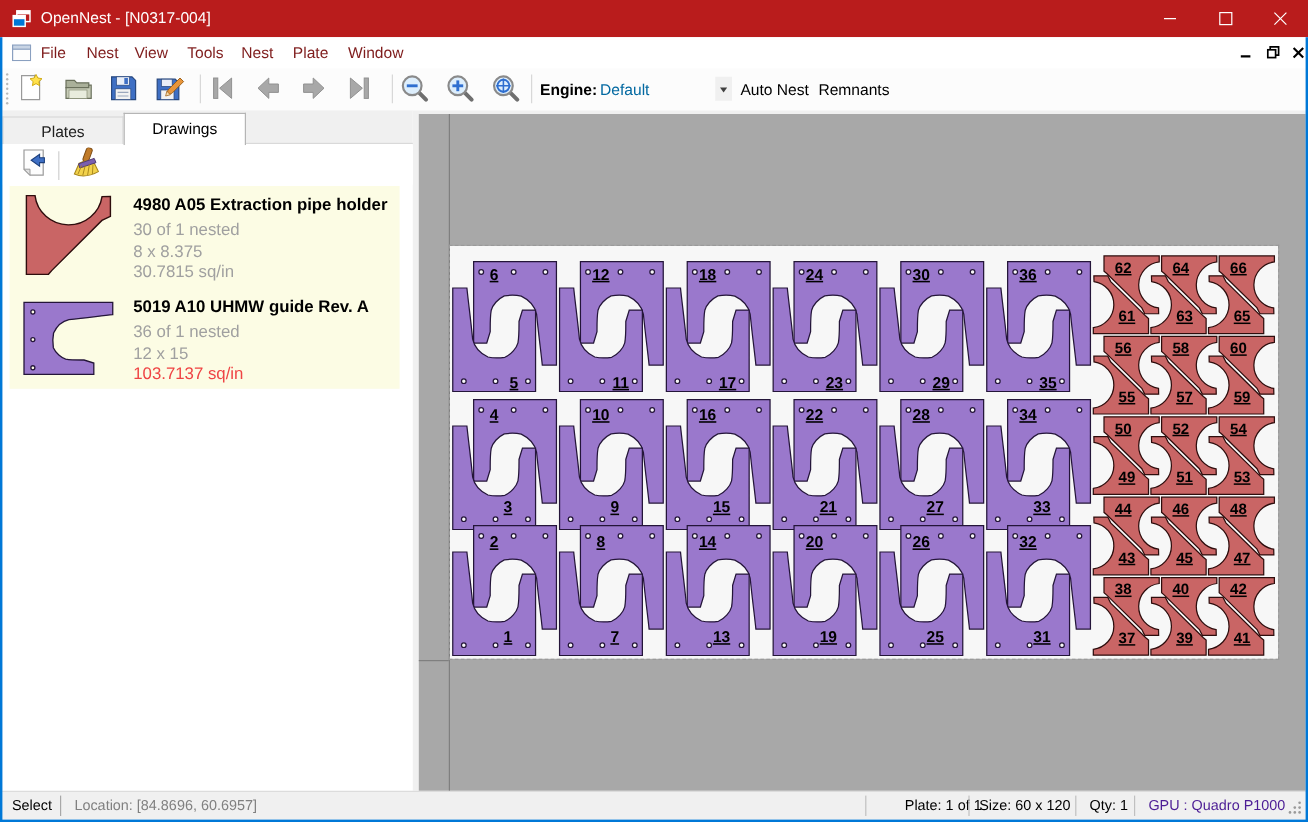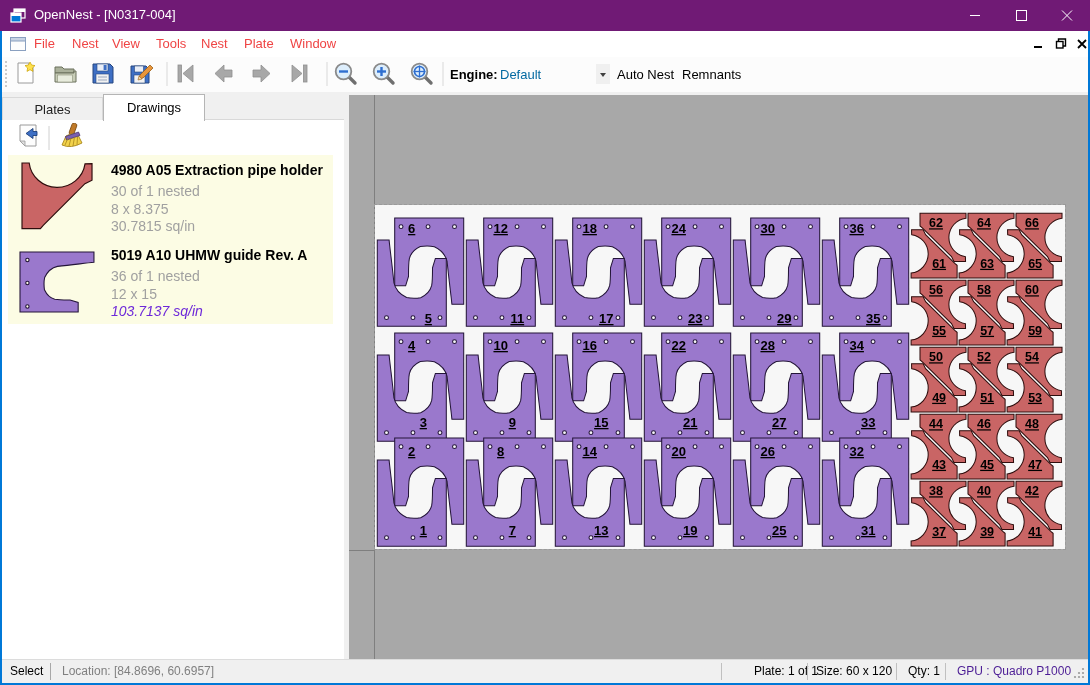--- a/index.html
+++ b/index.html
@@ -1,35 +1,35 @@
 <!DOCTYPE html>
 <html><head><meta charset="utf-8"><style>
 * { margin:0; padding:0; box-sizing:border-box; }
 body { width:1090px; height:685px; position:relative; overflow:hidden; font-family:"Liberation Sans", sans-serif; background:#fff; }
 .abs { position:absolute; }
 </style></head><body>
-<div class="abs" style="left:0;top:0;width:1090px;height:31px;background:#701a75;color:#fff;">
+<div class="abs" style="left:0;top:0;width:1090px;height:31px;background:#b91c1c;color:#fff;">
   <svg width="16" height="16" viewBox="0 0 16 16" style="position:absolute;left:10px;top:8px">
       <rect x="4" y="1" width="11" height="9" fill="none" stroke="#fff" stroke-width="1.2"></rect>
       <rect x="4" y="1" width="11" height="3" fill="#fff"></rect>
       <rect x="1" y="5" width="10" height="9" fill="#0078d7" stroke="#fff" stroke-width="1.2"></rect>
       <rect x="1" y="5" width="10" height="3" fill="#fff"></rect>
     </svg>
   <div class="abs" style="left:34px;top:7px;font-size:13px;">OpenNest - [N0317-004]</div>
   <div class="abs" style="left:952px;top:0;width:46px;height:31px;"><svg width="46" height="31">
         <line x1="18" y1="15.5" x2="28" y2="15.5" stroke="#fff"></line>
       </svg></div>
   <div class="abs" style="left:998px;top:0;width:46px;height:31px;"><svg width="46" height="31">
         <rect x="18.5" y="10.5" width="10" height="10" fill="none" stroke="#fff"></rect>
       </svg></div>
   <div class="abs" style="left:1044px;top:0;width:46px;height:31px;"><svg width="46" height="31">
         <path d="M18,10.5 L28,20.5 M28,10.5 L18,20.5" stroke="#fff"></path>
       </svg></div>
 </div>
-<div class="abs" style="left:0;top:31px;width:1090px;height:26px;background:#fff;color:#ef4444;font-size:13px;">
+<div class="abs" style="left:0;top:31px;width:1090px;height:26px;background:#fff;color:#7f1d1d;font-size:13px;">
   <svg width="16" height="14" viewBox="0 0 16 14" style="position:absolute;left:10px;top:6px">
       <rect x="0.5" y="0.5" width="15" height="13" fill="#fdfdfd" stroke="#8aa0c0"></rect>
       <rect x="0.5" y="0.5" width="15" height="3.5" fill="#c8d4e4" stroke="#8aa0c0"></rect>
     </svg>
   <span class="abs" style="left:34px;top:5px;">File</span>
   <span class="abs" style="left:72px;top:5px;">Nest</span>
   <span class="abs" style="left:112px;top:5px;">View</span>
   <span class="abs" style="left:156px;top:5px;">Tools</span>
   <span class="abs" style="left:201px;top:5px;">Nest</span>
   <span class="abs" style="left:244px;top:5px;">Plate</span>
@@ -160,21 +160,21 @@
       <circle cx="1.5" cy="10.9" r="0.34" fill="#fcfce4" stroke="#241539" stroke-width="0.22"></circle>
     </g>
   </svg>
 <div class="abs" style="left:111px;top:162px;font-size:14px;font-weight:bold;color:#000;">4980 A05 Extraction pipe holder</div>
 <div class="abs" style="left:111px;top:183px;font-size:14px;color:#a0a0a0;">30 of 1 nested</div>
 <div class="abs" style="left:111px;top:201px;font-size:14px;color:#a0a0a0;">8 x 8.375</div>
 <div class="abs" style="left:111px;top:218px;font-size:14px;color:#a0a0a0;">30.7815 sq/in</div>
 <div class="abs" style="left:111px;top:247px;font-size:14px;font-weight:bold;color:#000;">5019 A10 UHMW guide Rev. A</div>
 <div class="abs" style="left:111px;top:268px;font-size:14px;color:#a0a0a0;">36 of 1 nested</div>
 <div class="abs" style="left:111px;top:286px;font-size:14px;color:#a0a0a0;">12 x 15</div>
-<div class="abs" style="left:111px;top:303px;font-size:14px;color:#6d28d9;font-style:italic;">103.7137 sq/in</div>
+<div class="abs" style="left:111px;top:303px;font-size:14px;color:#ef4444;">103.7137 sq/in</div>
 <div class="abs" style="left:349px;top:95px;width:739px;height:564px;background:#a8a8a8;"></div>
 <div class="abs" style="left:374px;top:95px;width:1px;height:564px;background:#7f7f7f;"></div>
 <div class="abs" style="left:349px;top:550px;width:25px;height:1px;background:#7f7f7f;"></div>
 <svg id="plate" width="690" height="344" viewBox="0 0 690 344" style="position:absolute;left:375px;top:205px;background:#f7f7f7;outline:1px dashed #9a9a9a;" xmlns="http://www.w3.org/2000/svg">
     <defs>
       <g id="pp">
         <path d="M0,0 L15,0 L15,2.05 C13,2.25 10.5,2.6 7.6,2.88 C6.6,3.1 5.6,3.85 5.0,5.1 C4.85,5.8 4.85,6.8 4.96,7.55 C5.4,8.5 6.3,9.25 7.05,9.45 C8.0,9.62 9.3,9.6 10.15,9.6 L11.8,10.1 L11.8,12 L0,12 Z" fill="#9a78cc" stroke="#241539" stroke-width="0.18"></path>
         <circle cx="1.5" cy="1.6" r="0.34" fill="#f7f7f7" stroke="#241539" stroke-width="0.18"></circle>
         <circle cx="1.5" cy="6.2" r="0.34" fill="#f7f7f7" stroke="#241539" stroke-width="0.18"></circle>
         <circle cx="1.5" cy="10.9" r="0.34" fill="#f7f7f7" stroke="#241539" stroke-width="0.18"></circle>

